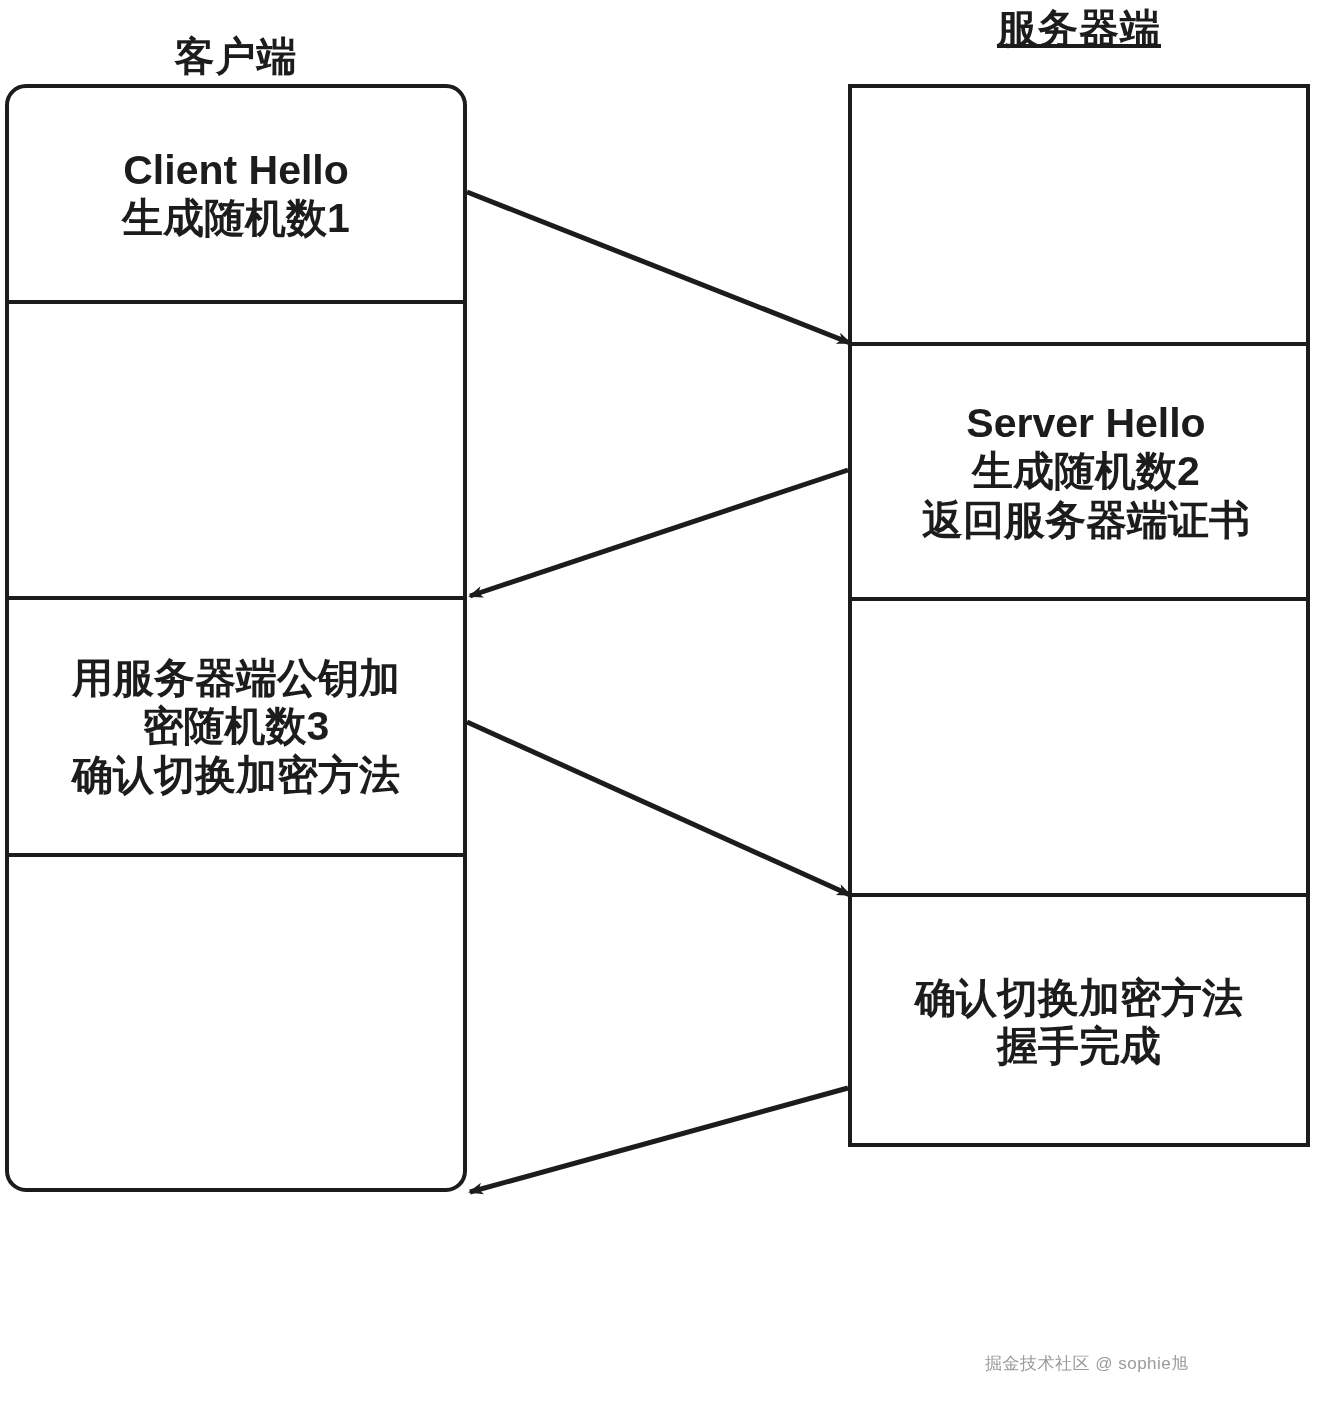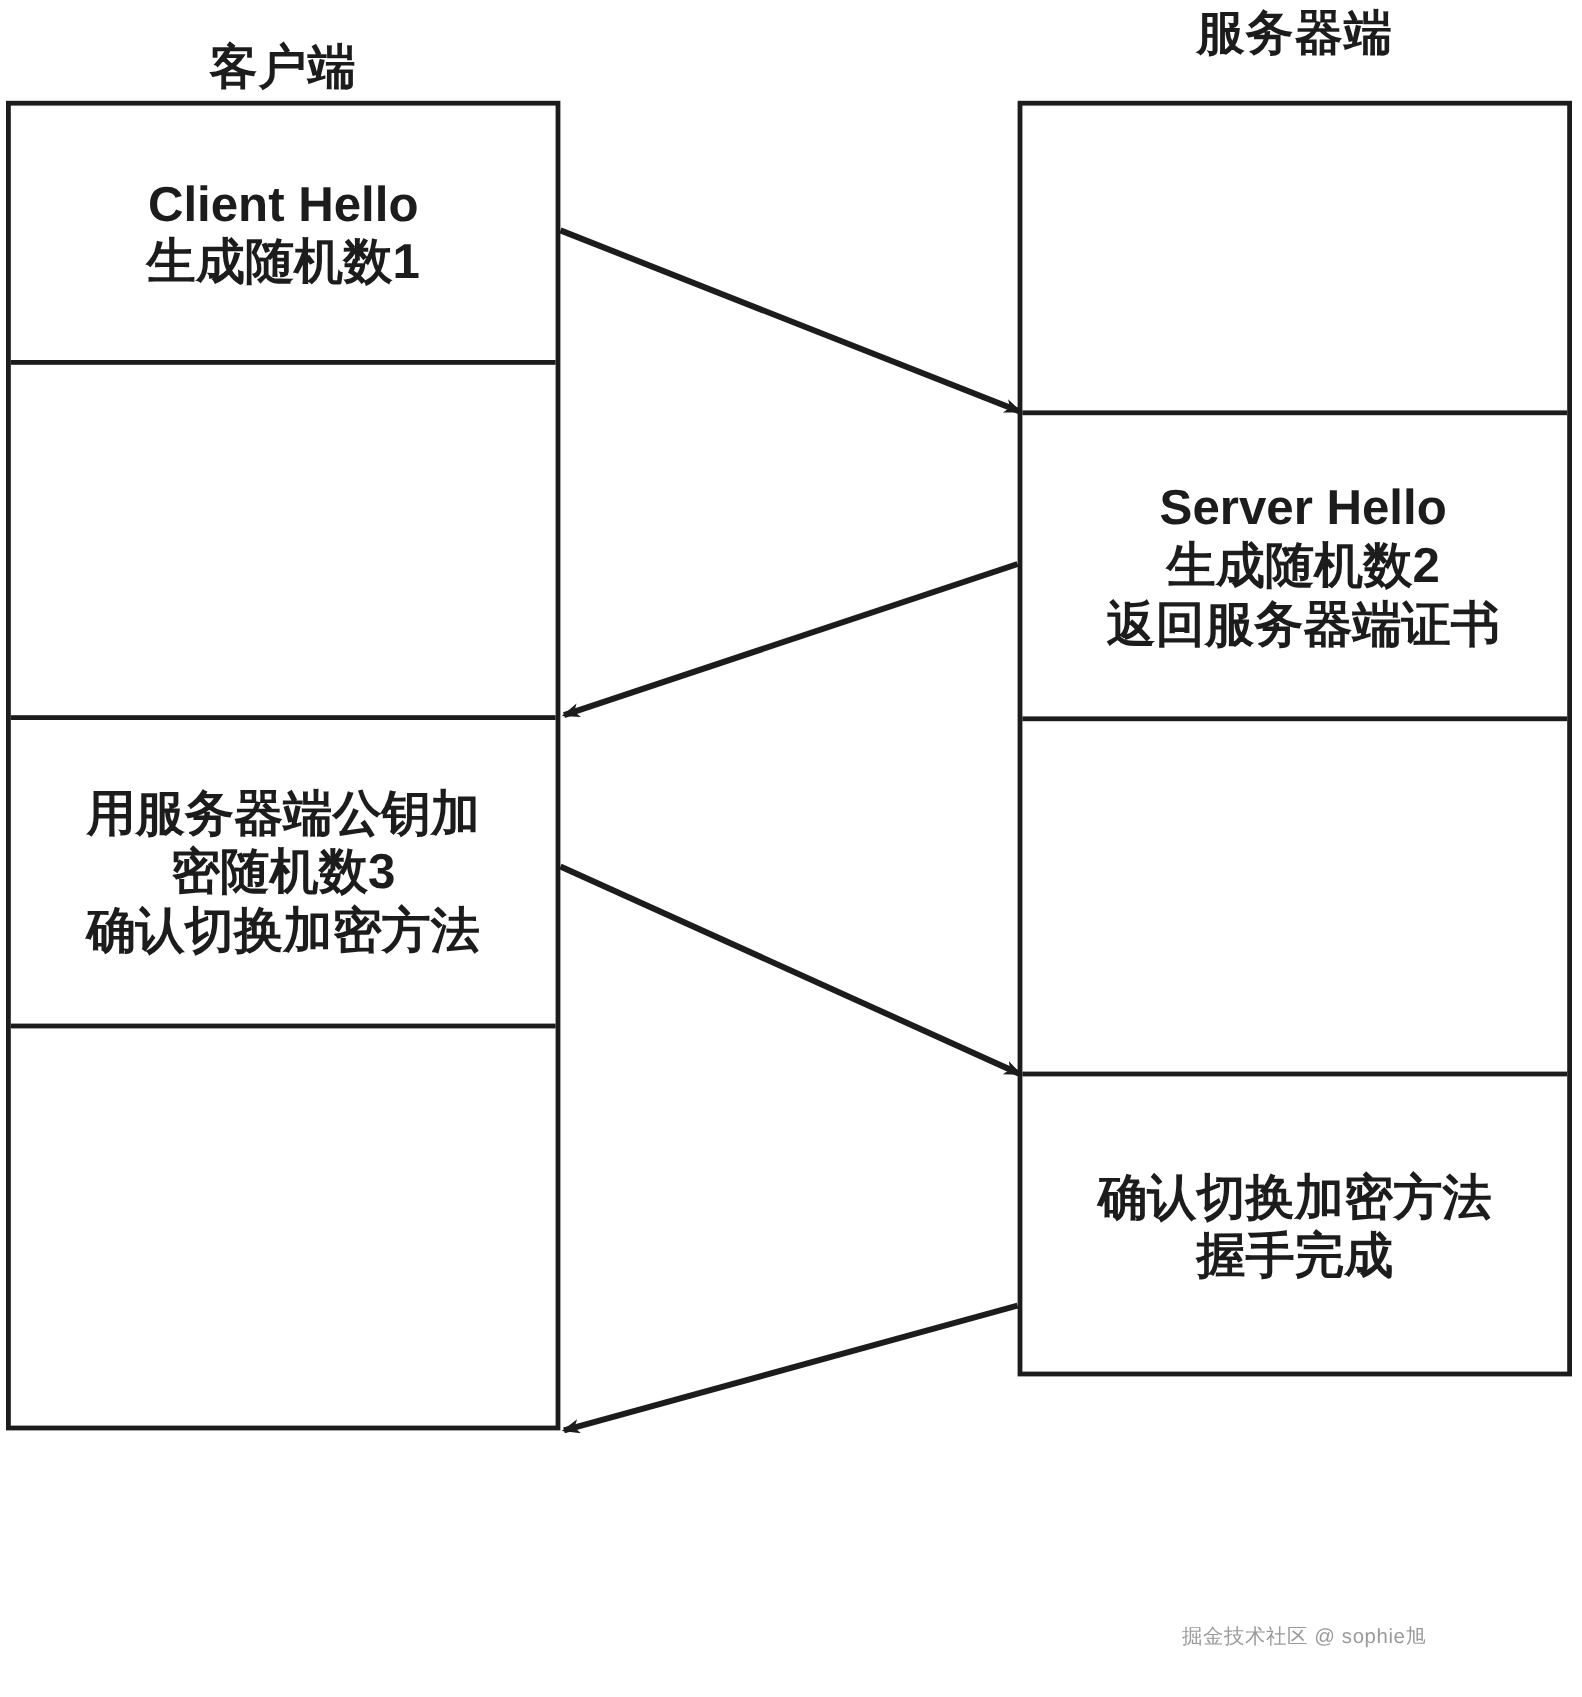--- a/index.html
+++ b/index.html
@@ -20,29 +20,29 @@
     position: absolute;
     text-align: center;
     font-size: 40px;
     font-weight: 700;
     letter-spacing: 1px;
     color: #1c1c1c;
     line-height: 1;
     white-space: nowrap;
   }
   #client-title { left: 5px;  top: 8px;  width: 462px; margin-top: 28px; }
-  #server-title { left: 848px; top: 8px; width: 462px; }
+  #server-title { left: 848px; top: 8px; width: 462px; text-decoration: underline; }
 
   .lane {
     position: absolute;
     box-sizing: border-box;
     border: 4px solid #1c1c1c;
     background: #ffffff;
   }
-  #client-lane { left: 5px;   top: 84px; width: 462px; height: 1108px; }
+  #client-lane { left: 5px;   top: 84px; width: 462px; height: 1108px; border-radius: 21px; }
   #server-lane { left: 848px; top: 84px; width: 462px; height: 1063px; }
 
   .cell {
     position: absolute;
     box-sizing: border-box;
     left: 0;
     width: 100%;
     display: flex;
     align-items: center;
     justify-content: center;

